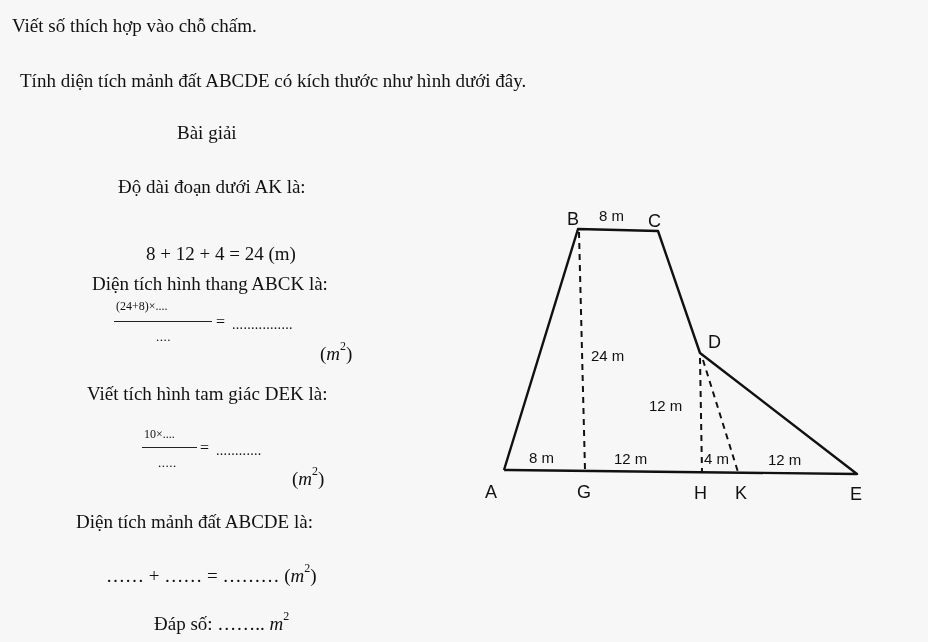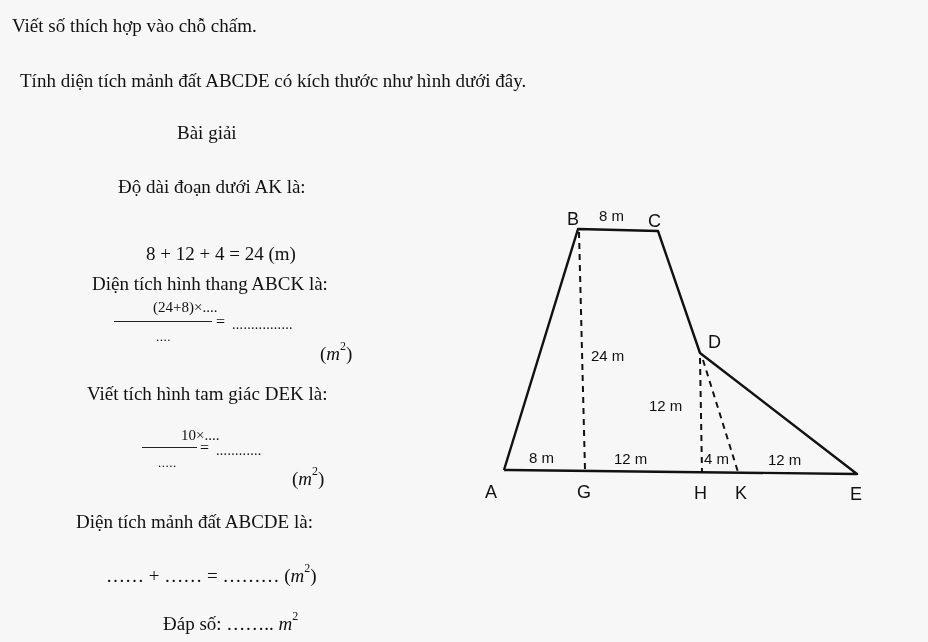--- a/index.html
+++ b/index.html
@@ -2,21 +2,21 @@
 <html><head>
 <meta charset="utf-8">
 <style>
   html, body { margin:0; padding:0; }
   body {
     width:928px; height:642px; background:#f7f7f7; position:relative; overflow:hidden;
     font-family:"Liberation Serif", "DejaVu Serif", serif; color:#111; font-size:19px;
   }
   .abs { position:absolute; white-space:nowrap; line-height:1; }
   .frac { position:absolute; }
-  .num { position:absolute; white-space:nowrap; font-size:15px;margin-left:37px; }
+  .num { position:absolute; white-space:nowrap; font-size:12px; }
   .bar { position:absolute; height:1px; background:#222; }
   .den { position:absolute; white-space:nowrap; font-size:13px; letter-spacing:0.5px; }
   .it { font-style:italic; }
   .sup { font-size:12px; vertical-align:10px; }
   .dots { font-size:14px; letter-spacing:0.3px; }
   svg text { font-family:"Liberation Sans", "DejaVu Sans", sans-serif; fill:#111; }
 </style>
 </head>
 <body>
 
@@ -49,21 +49,21 @@
 <div class="abs dots" style="left:216px;top:444px;">............</div>
 <div class="abs" style="left:292px;top:465px;">
   <span>(</span><span class="it">m</span><span class="sup">2</span><span>)</span>
 </div>
 
 <div class="abs" style="left:76px;top:512px;">Diện tích mảnh đất ABCDE là:</div>
 <div class="abs" style="left:106px;top:562px;">
   <span>…… + …… = ……… </span><span>(</span><span class="it">m</span><span class="sup">2</span><span>)</span>
 </div>
 
-<div class="abs" style="left:163px;top:610px;">
+<div class="abs" style="left:154px;top:610px;">
   <span>Đáp số: </span><span>…….. </span><span class="it">m</span><span class="sup">2</span>
 </div>
 
 <svg width="928" height="642" style="position:absolute;left:0;top:0;pointer-events:none;">
 
   <polyline points="504,470 578,229 658,231 700,353 857,474 504,470" fill="none" stroke="#111" stroke-width="2.4" stroke-linejoin="round"></polyline>
 
   <line x1="579" y1="232" x2="585" y2="470" stroke="#111" stroke-width="2" stroke-dasharray="6,5"></line>
   <line x1="700" y1="358" x2="702" y2="472" stroke="#111" stroke-width="2" stroke-dasharray="6,5"></line>
   <line x1="703" y1="360" x2="738" y2="472" stroke="#111" stroke-width="2" stroke-dasharray="6,5"></line>

